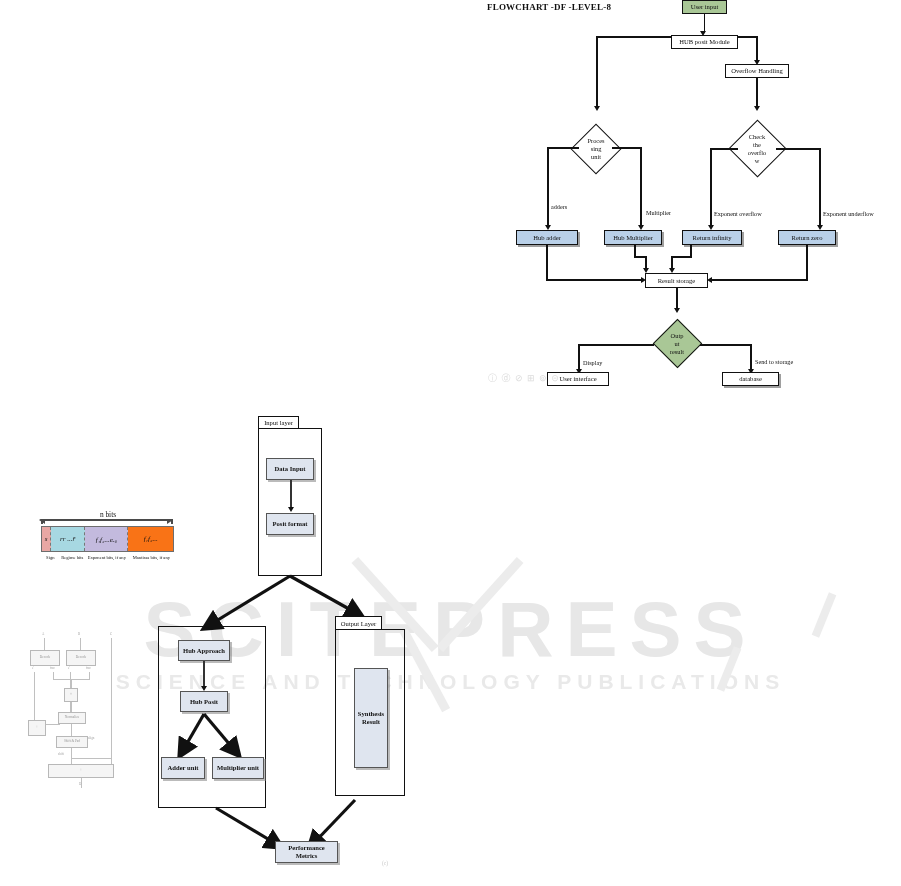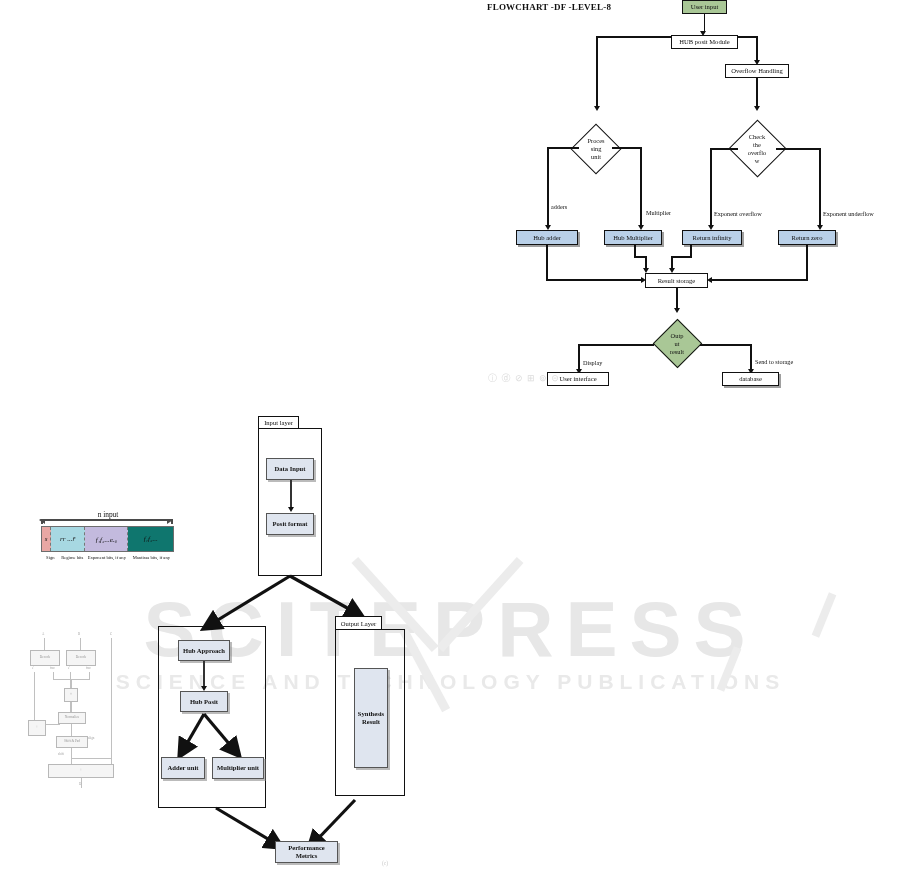--- a/index.html
+++ b/index.html
@@ -229,27 +229,27 @@
   <div class="node shadow" style="left:722px;top:372px;width:57px;height:14px;">database</div>
 
   <div id="faint-icons">ⓘ ⓓ ⊘ ⊞ ⊚ ⊝</div>
 </div>
 
 <div id="bitfield">
   <div id="bf-arrow"></div>
   <div id="bf-arrow-l"></div>
   <div id="bf-arrow-r"></div>
   <div id="bf-nbits">
-    <span>n input</span>
+    <span>n bits</span>
   </div>
   <div id="bf-boxes">
     <div class="bf-cell" style="width:7%;background:#e8a7a4;">s</div>
     <div class="bf-cell" style="width:26%;background:#a7d8e2;">rr ...r̄</div>
     <div class="bf-cell" style="width:33%;background:#c3bade;">f₁f₂...eₑₛ</div>
-    <div class="bf-cell" style="width:34%;background:#0f766e;">f₁f₂...</div>
+    <div class="bf-cell" style="width:34%;background:#f97316;">f₁f₂...</div>
   </div>
   <div id="bf-caps">
     <div class="bf-cap" style="width:14%;">Sign</div>
     <div class="bf-cap" style="width:19%;">Regime bits</div>
     <div class="bf-cap" style="width:33%;">Exponent bits, if any</div>
     <div class="bf-cap" style="width:34%;">Mantissa bits, if any</div>
   </div>
 </div>
 
 <div id="circuit">

